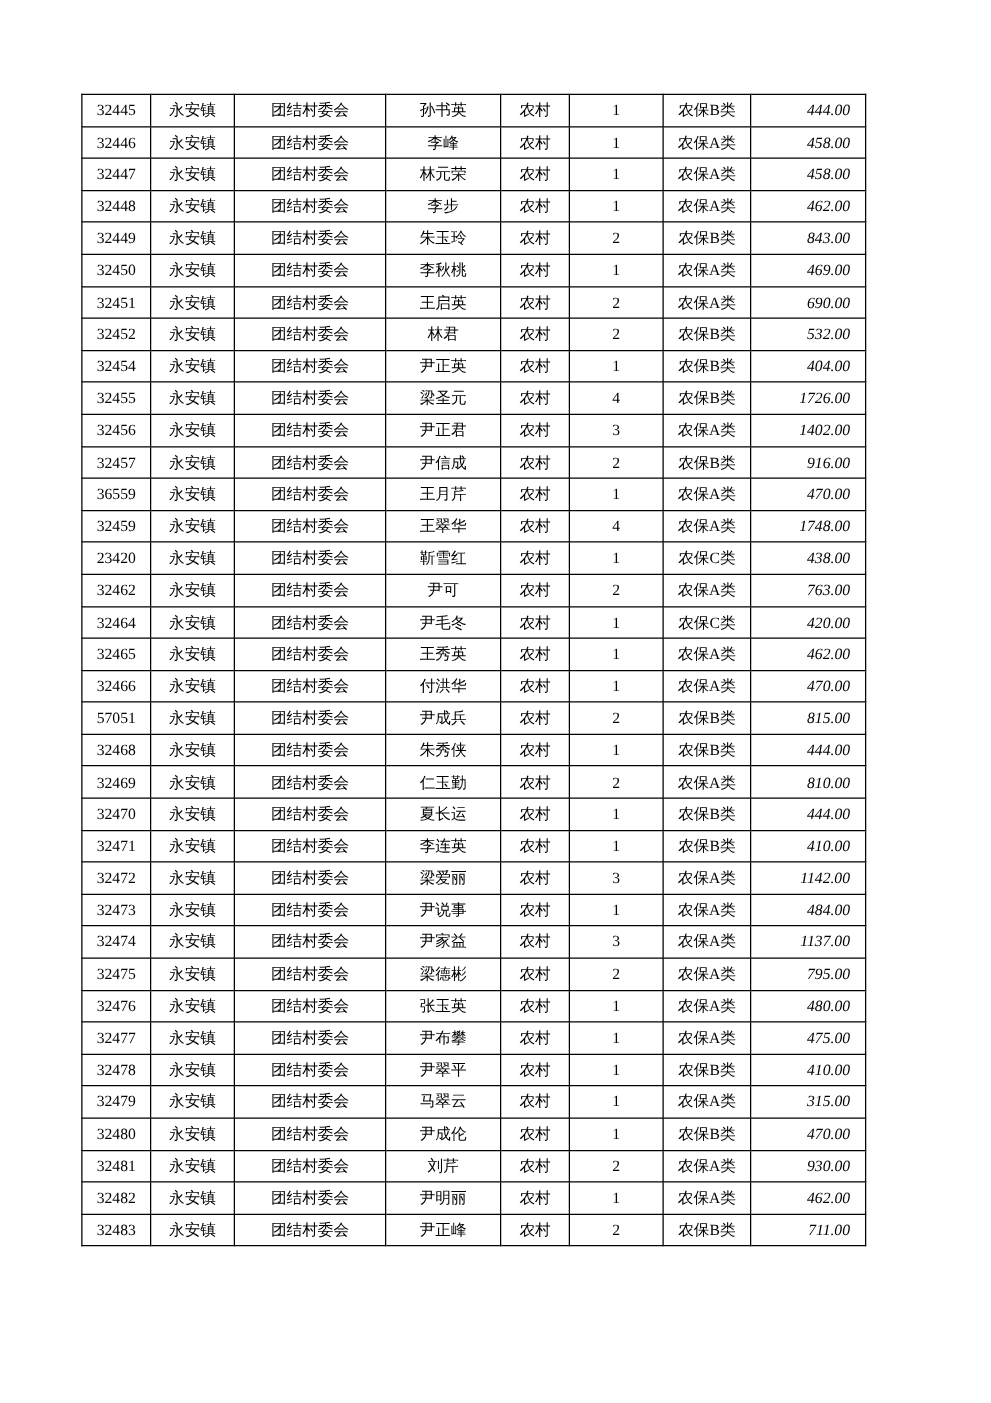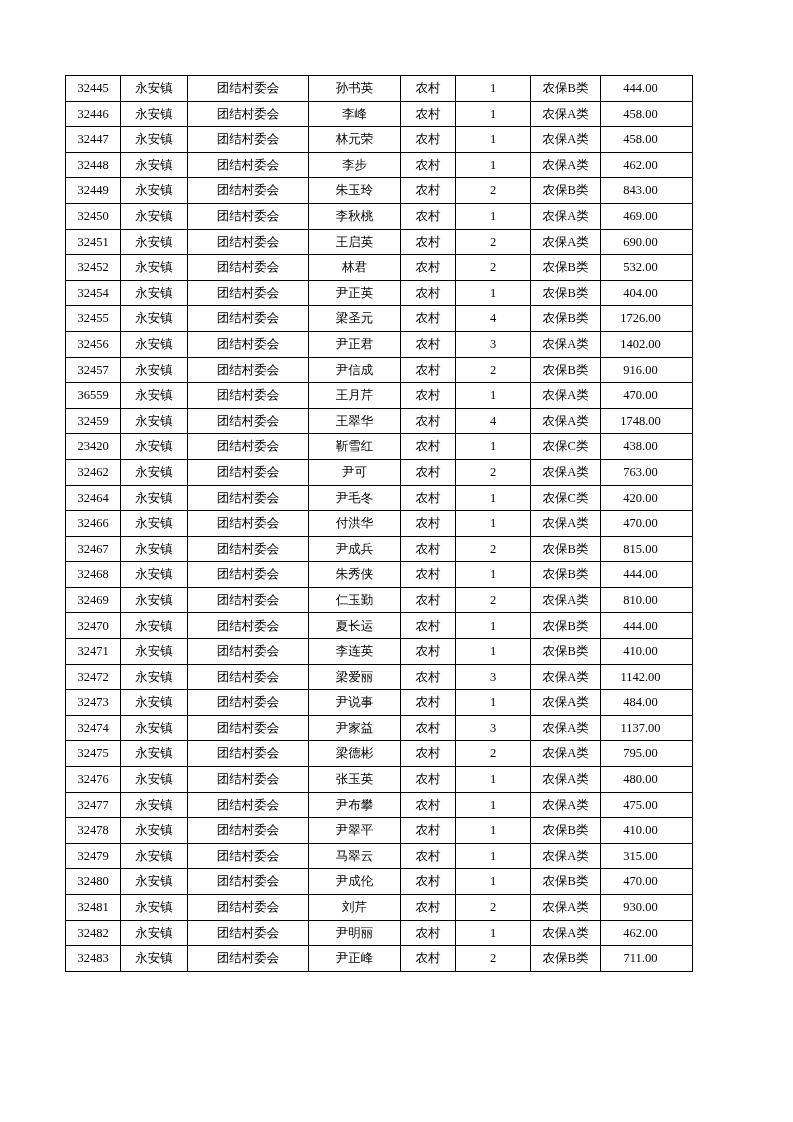--- a/index.html
+++ b/index.html
@@ -33,21 +33,23 @@
     font-size: 12.5px;
     line-height: 1;
     text-align: center;
     vertical-align: middle;
     height: 24.6px;
     padding: 0;
     overflow: hidden;
     white-space: nowrap;
   }
   table.payments td.amount {
+    text-align: right;
     padding-right: 12px;
+    font-style: italic;
   }
   col.c-id       { width: 55px; }
   col.c-town     { width: 67px; }
   col.c-village  { width: 121px; }
   col.c-name     { width: 92px; }
   col.c-res      { width: 55px; }
   col.c-count    { width: 75px; }
   col.c-cat      { width: 70px; }
   col.c-amount   { width: 92px; }
 </style>
@@ -231,31 +233,41 @@
           <td>32464</td>
           <td>永安镇</td>
           <td>团结村委会</td>
           <td>尹毛冬</td>
           <td>农村</td>
           <td>1</td>
           <td>农保C类</td>
           <td class="amount">420.00</td>
         </tr>
         <tr>
+          <td>32465</td>
+          <td>永安镇</td>
+          <td>团结村委会</td>
+          <td>王秀英</td>
+          <td>农村</td>
+          <td>1</td>
+          <td>农保A类</td>
+          <td class="amount">462.00</td>
+        </tr>
+        <tr>
           <td>32466</td>
           <td>永安镇</td>
           <td>团结村委会</td>
           <td>付洪华</td>
           <td>农村</td>
           <td>1</td>
           <td>农保A类</td>
           <td class="amount">470.00</td>
         </tr>
         <tr>
-          <td>32467</td>
+          <td>57051</td>
           <td>永安镇</td>
           <td>团结村委会</td>
           <td>尹成兵</td>
           <td>农村</td>
           <td>2</td>
           <td>农保B类</td>
           <td class="amount">815.00</td>
         </tr>
         <tr>
           <td>32468</td>

